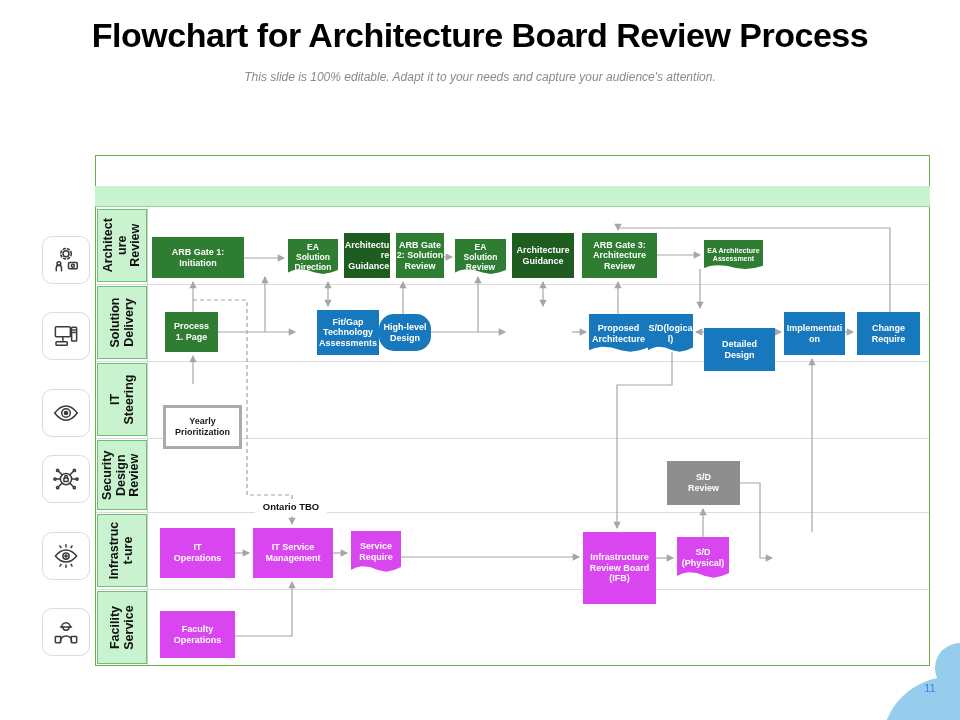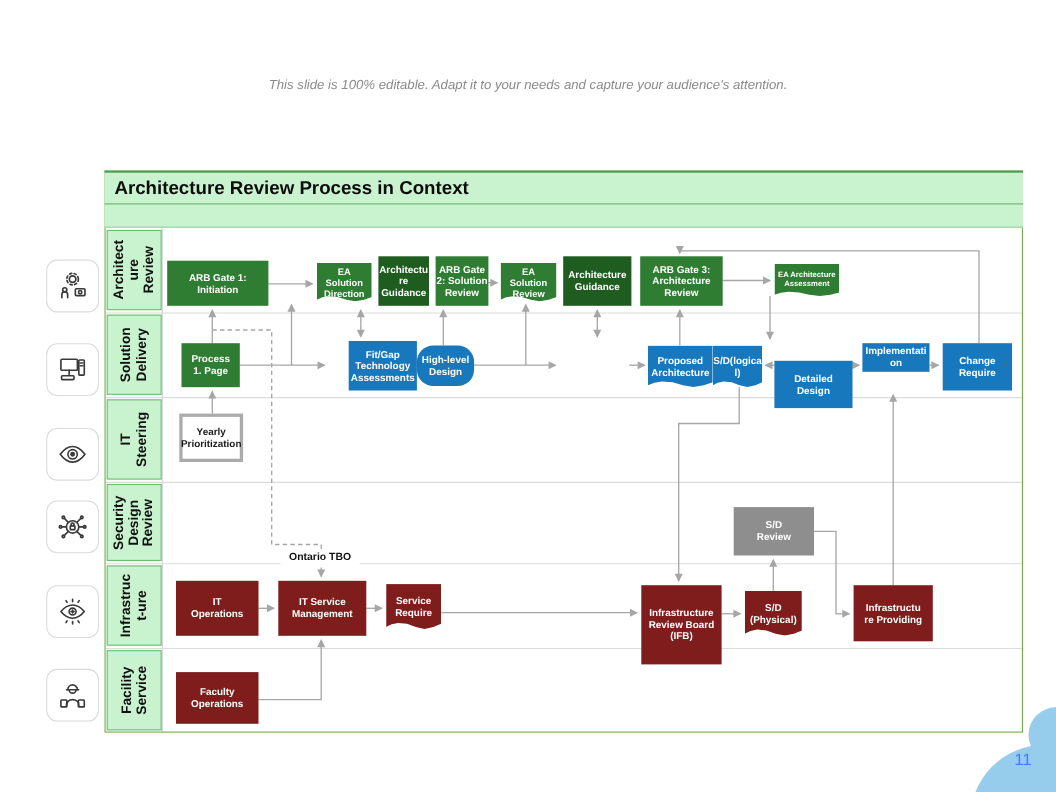--- a/index.html
+++ b/index.html
@@ -13,45 +13,45 @@
   .lane-cell{position:absolute;left:97px;width:50px;background:#c9f2ce;border:1px solid #6fbf73;display:flex;align-items:center;justify-content:center;box-sizing:border-box;z-index:2;}
   .lane-cell span{transform:rotate(-90deg);white-space:pre;font-weight:bold;font-size:12.5px;line-height:1.08;text-align:center;color:#101010;}
   .icon-tile{position:absolute;left:42px;width:46px;height:46px;border:1px solid #dcdcdc;border-radius:10px;background:#fff;display:flex;align-items:center;justify-content:center;z-index:2;}
   .gridsvg,.consvg{position:absolute;left:0;top:0;width:960px;height:720px;z-index:1;pointer-events:none;}
   .consvg{z-index:2;}
   .node{position:absolute;display:flex;align-items:center;justify-content:center;text-align:center;color:#fff;font-weight:bold;font-size:9px;line-height:1.18;white-space:pre-line;z-index:3;box-sizing:border-box;}
   .green{background:#2e7d32;}
   .darkgreen{background:#1e5c20;}
   .blue{background:#1878bd;}
   .gray{background:#8e8e8e;}
-  .charcoal{background:#7f1d1d;}
+  .charcoal{background:#d946ef;}
   .plain{background:#fff;border:3px solid #ababab;color:#1a1a1a;}
   .doc{clip-path:polygon(0% 0%,100% 0%,100% 86%,86% 93%,70% 97%,54% 93%,38% 86%,22% 84%,10% 87%,0% 93%);}
   .float-label{position:absolute;z-index:4;background:#fff;color:#111;font-weight:bold;font-size:9.5px;display:flex;align-items:center;justify-content:center;}
   .blobsvg{position:absolute;left:0;top:0;width:960px;height:720px;z-index:6;pointer-events:none;}
-  .page-num{position:absolute;left:905px;top:682px;width:50px;text-align:center;font-size:15px;color:#3b82f6;z-index:7;}
+  .page-num{position:absolute;left:905px;top:682px;width:50px;text-align:center;font-size:11px;color:#3b82f6;z-index:7;}
   .ic{stroke:#3a3a3a;fill:none;stroke-width:1.2;stroke-linecap:round;stroke-linejoin:round;}
 </style>
 </head>
 <body>
 
 <div class="slide">
 
+  <div class="title">Flowchart for Architecture Board Review Process</div>
   <div class="subtitle">This slide is 100% editable. Adapt it to your needs and capture your audience's attention.</div>
 
   <svg class="gridsvg">
     <line x1="147.5" y1="207" x2="147.5" y2="666" stroke="#cfcfcf" stroke-width="1"></line>
     <line x1="96" y1="284.5" x2="929" y2="284.5" stroke="#dcdcdc" stroke-width="1"></line>
     <line x1="96" y1="361.5" x2="929" y2="361.5" stroke="#dcdcdc" stroke-width="1"></line>
     <line x1="96" y1="438.5" x2="929" y2="438.5" stroke="#dcdcdc" stroke-width="1"></line>
     <line x1="96" y1="512.5" x2="929" y2="512.5" stroke="#dcdcdc" stroke-width="1"></line>
     <line x1="96" y1="589.5" x2="929" y2="589.5" stroke="#dcdcdc" stroke-width="1"></line>
   </svg>
 
-  <div class="tbl-header">Architecture Review Process in Context</div>
   <div class="tbl-subrow"></div>
   <div class="tbl-frame"></div>
 
   <div class="lane-cell" style="top:209px;height:73px;">
       <span>Architect
 ure
 Review</span>
     </div>
   <div class="lane-cell" style="top:286px;height:73px;">
       <span>Solution
@@ -174,21 +174,21 @@
       <path d="M812,532 L812,359" marker-end="url(#ar)"></path>
       <path d="M235,636 L292,636 L292,582" marker-end="url(#ar)"></path>
     </g>
   </svg>
 
   <div class="node green" style="left:152px;top:237px;width:92px;height:41px;">ARB Gate 1:
 Initiation</div>
   <div class="node green doc" style="left:288px;top:239px;width:50px;height:36px;font-size:8.5px;">EA
 Solution
 Direction</div>
-  <div class="node darkgreen" style="left:344px;top:233px;width:46px;height:45px;">Architectu
+  <div class="node darkgreen" style="left:344px;top:233px;width:46px;height:45px;text-align:right;">Architectu
 re
 Guidance</div>
   <div class="node green" style="left:396px;top:233px;width:48px;height:45px;">ARB Gate
 2: Solution
 Review</div>
   <div class="node green doc" style="left:455px;top:239px;width:51px;height:36px;font-size:8.5px;">EA
 Solution
 Review</div>
   <div class="node darkgreen" style="left:512px;top:233px;width:62px;height:45px;">Architecture
 Guidance</div>
@@ -204,45 +204,43 @@
 Technology
 Assessments</div>
   <div class="node blue" style="left:379px;top:314px;width:52px;height:37px;border-radius:15px;">High-level
 Design</div>
   <div class="node blue doc" style="left:589px;top:314px;width:59px;height:39px;">Proposed
 Architecture</div>
   <div class="node blue doc" style="left:648px;top:314px;width:45px;height:39px;">S/D(logica
 l)</div>
   <div class="node blue" style="left:704px;top:312px;width:71px;height:43px;margin-top:16px;">Detailed
 Design</div>
-  <div class="node blue" style="left:784px;top:312px;width:61px;height:26px;">Implementati
+  <div class="node blue" style="left:784px;top:312px;width:61px;height:43px;">Implementati
 on</div>
   <div class="node blue" style="left:857px;top:312px;width:63px;height:43px;">Change
 Require</div>
 
-  <div class="node plain" style="left:163px;top:376px;width:58px;height:44px;">Yearly
+  <div class="node plain" style="left:163px;top:405px;width:79px;height:44px;">Yearly
 Prioritization</div>
 
   <div class="node gray" style="left:667px;top:461px;width:73px;height:44px;">S/D
 Review</div>
 
   <div class="float-label" style="left:255px;top:499px;width:72px;height:15px;">Ontario TBO</div>
   <div class="node charcoal" style="left:160px;top:528px;width:75px;height:50px;">IT
 Operations</div>
   <div class="node charcoal" style="left:253px;top:528px;width:80px;height:50px;">IT Service
 Management</div>
   <div class="node charcoal doc" style="left:351px;top:531px;width:50px;height:42px;">Service
 Require</div>
   <div class="node charcoal" style="left:583px;top:532px;width:73px;height:72px;">Infrastructure
 Review Board
 (IFB)</div>
   <div class="node charcoal doc" style="left:677px;top:537px;width:52px;height:42px;">S/D
 (Physical)</div>
-  <div class="node charcoal" style="left:776px;top:532px;width:72px;height:51px;">Infrastructu
-re Providing</div>
 
   <div class="node charcoal" style="left:160px;top:611px;width:75px;height:47px;">Faculty
 Operations</div>
 
   <svg class="blobsvg">
     <circle cx="960" cy="668" r="25" fill="#96ccec"></circle>
     <circle cx="950" cy="745" r="68" fill="#96ccec"></circle>
   </svg>
   <div class="page-num">11</div>
 

